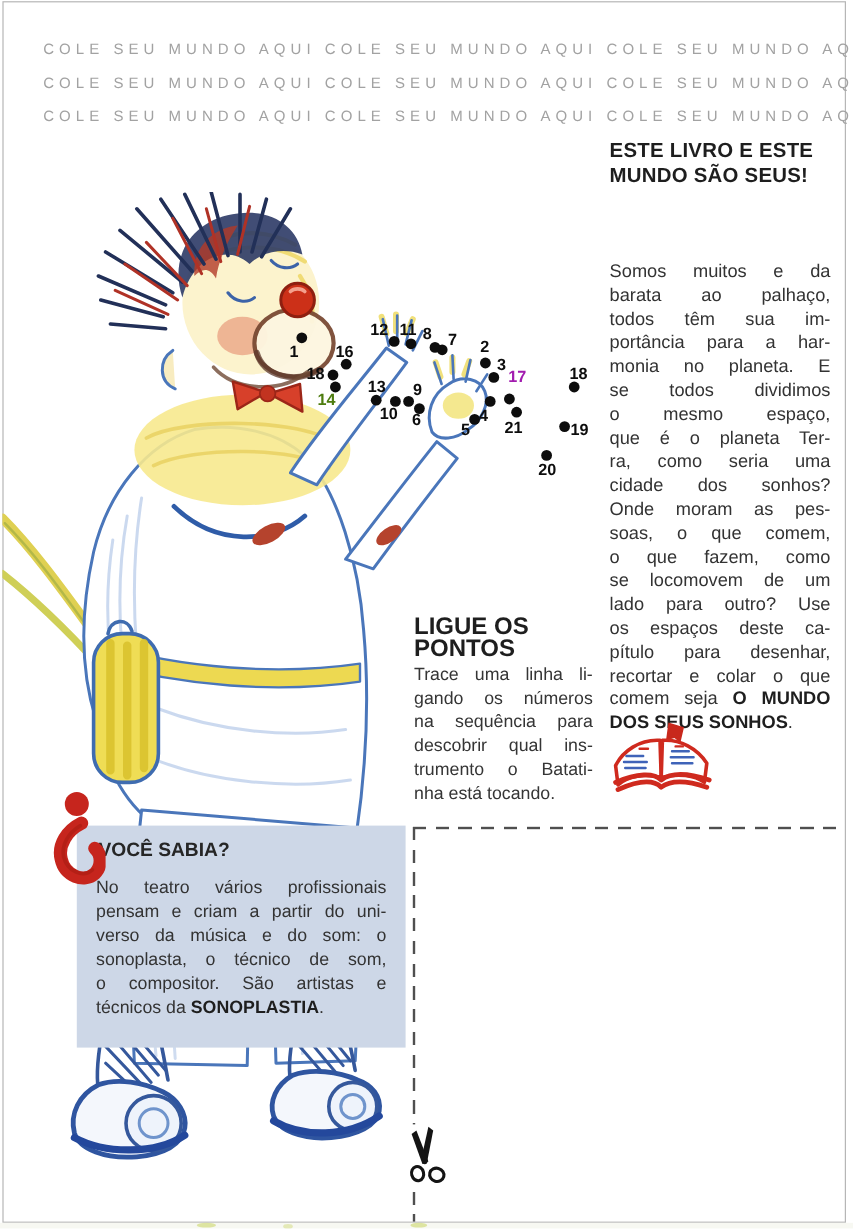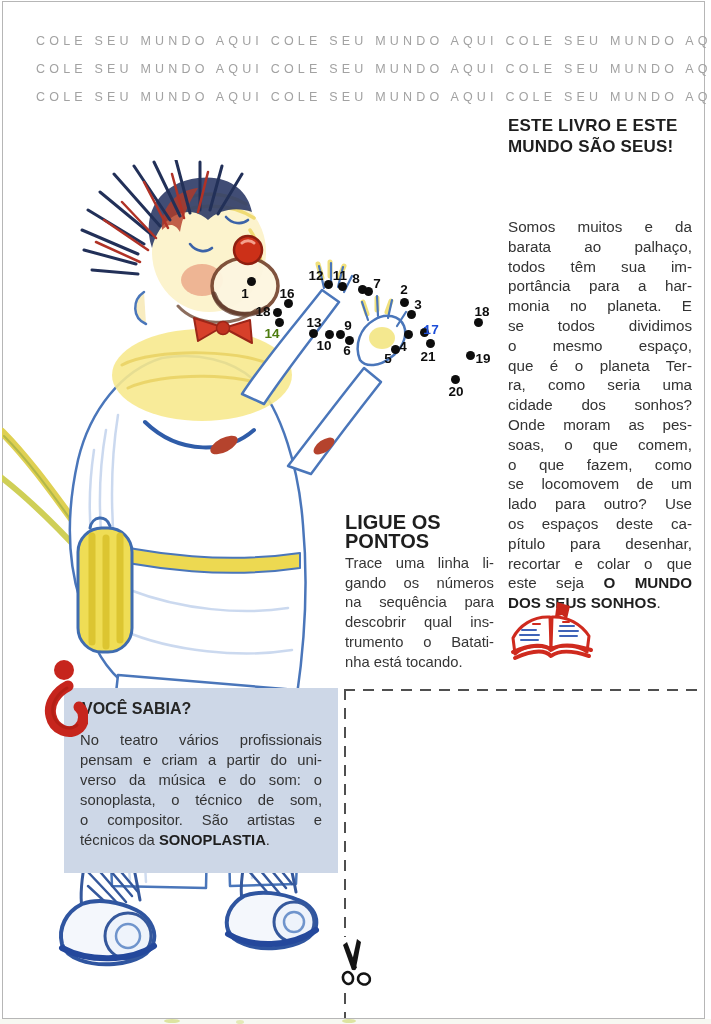--- a/index.html
+++ b/index.html
@@ -157,21 +157,21 @@
       <div class="ctd-label" style="left: 316px; top: 275px; color: rgb(13, 13, 13);">12</div>
       <div class="ctd-dot" style="left: 308.5px; top: 328.5px; background: rgb(13, 13, 13);"></div>
       <div class="ctd-label" style="left: 314px; top: 322px; color: rgb(13, 13, 13);">13</div>
       <div class="ctd-dot" style="left: 274.5px; top: 317.5px; background: rgb(13, 13, 13);"></div>
       <div class="ctd-label" style="left: 272px; top: 333px; color: #4d7c0f;">14</div>
       <div class="ctd-dot" style="left: 272.5px; top: 307.5px; background: rgb(13, 13, 13);"></div>
       <div class="ctd-label" style="left: 263px; top: 311px; color: rgb(13, 13, 13);">18</div>
       <div class="ctd-dot" style="left: 283.5px; top: 298.5px; background: rgb(13, 13, 13);"></div>
       <div class="ctd-label" style="left: 287px; top: 293px; color: rgb(13, 13, 13);">16</div>
       <div class="ctd-dot" style="left: 419.5px; top: 327.5px; background: rgb(13, 13, 13);"></div>
-      <div class="ctd-label" style="left: 431px; top: 330px; color: #1d4ed8; font-family: Liberation Mono, monospace;">17</div>
+      <div class="ctd-label" style="left: 431px; top: 314px; color: #a21caf;">17</div>
       <div class="ctd-dot" style="left: 473.5px; top: 317.5px; background: rgb(13, 13, 13);"></div>
       <div class="ctd-label" style="left: 482px; top: 311px; color: rgb(13, 13, 13);">18</div>
       <div class="ctd-dot" style="left: 465.5px; top: 350.5px; background: rgb(13, 13, 13);"></div>
       <div class="ctd-label" style="left: 483px; top: 358px; color: rgb(13, 13, 13);">19</div>
       <div class="ctd-dot" style="left: 450.5px; top: 374.5px; background: rgb(13, 13, 13);"></div>
       <div class="ctd-label" style="left: 456px; top: 391px; color: rgb(13, 13, 13);">20</div>
       <div class="ctd-dot" style="left: 425.5px; top: 338.5px; background: rgb(13, 13, 13);"></div>
       <div class="ctd-label" style="left: 428px; top: 356px; color: rgb(13, 13, 13);">21</div>
     </div>
 
@@ -194,21 +194,21 @@
           <div class="jline">cidade dos sonhos?</div>
           <div class="jline">Onde moram as pes-</div>
           <div class="jline">soas, o que comem,</div>
           <div class="jline">o que fazem, como</div>
           <div class="jline">se locomovem de um</div>
           <div class="jline">lado para outro? Use</div>
           <div class="jline">os espaços deste ca-</div>
           <div class="jline">pítulo para desenhar,</div>
           <div class="jline">recortar e colar o que</div>
         </div>
-      <div class="jline"><span>este seja </span><b>O MUNDO</b></div>
+      <div class="jline"><span>comem seja </span><b>O MUNDO</b></div>
       <div class="jline last"><b>DOS SEUS SONHOS</b><span>.</span></div>
     </div>
   </div>
 
   <svg id="book" width="92" height="66" viewBox="0 0 92 66" fill="none" stroke-linecap="round" stroke-linejoin="round">
     <path d="M52,2 l13,4 l-3,13 l-5,-4 l-7,2 Z" fill="#c8281c"></path>
     <path d="M8,38 C14,26 28,16 45,17 L46,48 C32,44 18,47 10,54 Z" fill="#ffffff" stroke="#cf2a1e" stroke-width="3"></path>
     <path d="M84,36 C76,24 62,16 47,17 L46,48 C60,44 74,46 82,52 Z" fill="#ffffff" stroke="#cf2a1e" stroke-width="3"></path>
     <path d="M8,52 C26,44 40,44 46,50 C54,44 68,44 86,50" stroke="#cf2a1e" stroke-width="4"></path>
     <path d="M10,58 C28,50 40,50 46,56 C54,50 66,50 84,56" stroke="#cf2a1e" stroke-width="4"></path>

